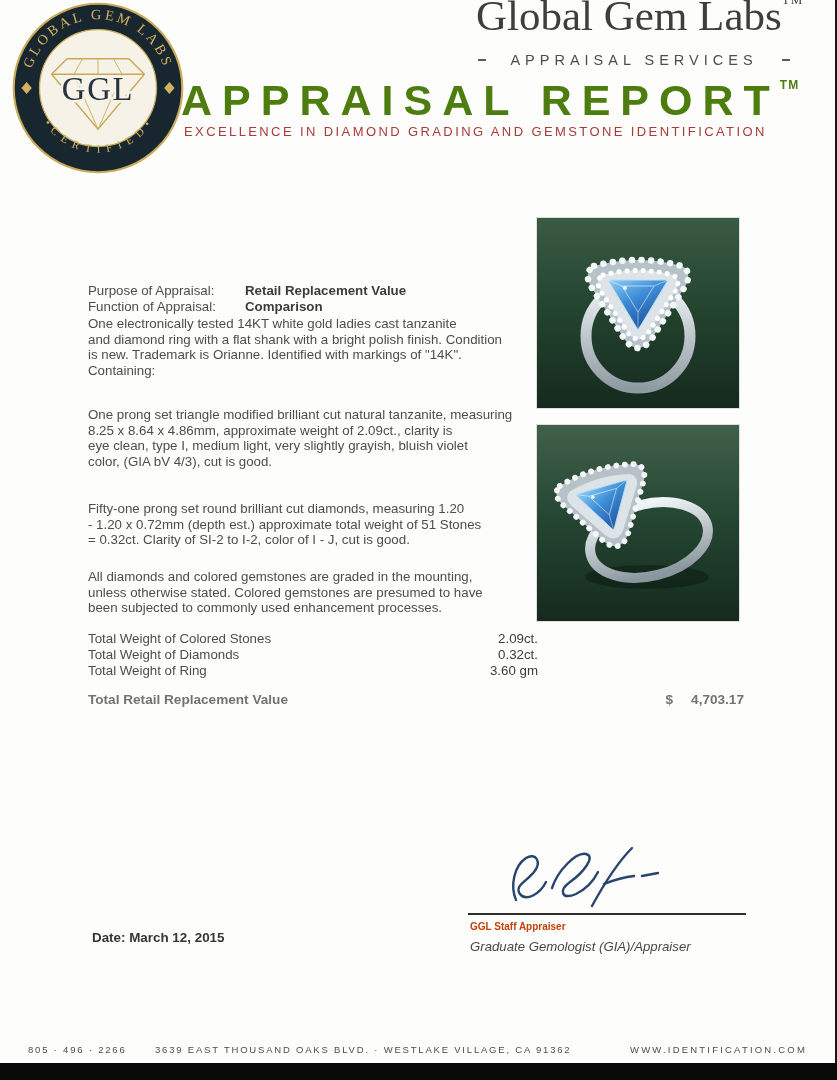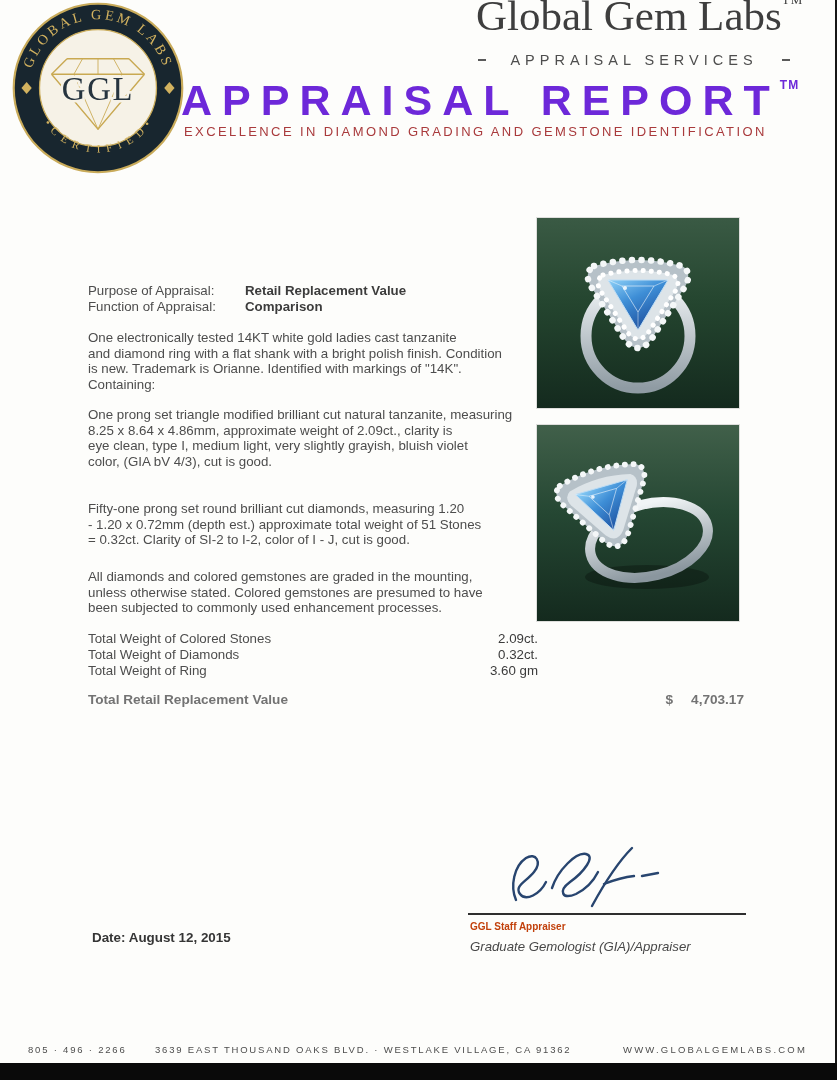--- a/index.html
+++ b/index.html
@@ -9,29 +9,29 @@
   .scan-bar{position:absolute;left:0;bottom:0;width:100%;height:17px;background:#0a0a0a}
 
   .seal{position:absolute;left:12px;top:2px;width:172px;height:172px}
 
   .brand-name{position:absolute;left:476px;top:-9px;font-family:"Liberation Serif",serif;font-size:43px;color:#3e3e3e;white-space:nowrap}
   .brand-name sup{font-size:13px;vertical-align:26px;letter-spacing:1px}
   .services{position:absolute;left:478px;top:52px;width:312px;display:flex;align-items:center;gap:24px;color:#4e4e4e}
   .services .rule{flex:1;height:0;border-top:2px solid #5a5a5a}
   .services .txt{font-size:14.5px;letter-spacing:5px;white-space:nowrap}
 
-  .report-title{position:absolute;left:181px;top:76px;font-size:43px;font-weight:bold;letter-spacing:10px;color:#6d28d9;white-space:nowrap;font-family:"Liberation Sans",sans-serif}
+  .report-title{position:absolute;left:181px;top:76px;font-size:43px;font-weight:bold;letter-spacing:10px;color:#4d7c0f;white-space:nowrap;font-family:"Liberation Sans",sans-serif}
   .report-title sup{font-size:12px;vertical-align:26px;letter-spacing:1px}
   .tagline{position:absolute;left:184px;top:124px;font-size:13px;font-weight:normal;letter-spacing:2.4px;color:#a93a3c;white-space:nowrap}
 
   .meta{position:absolute;left:88px;top:283px;display:grid;grid-template-columns:157px auto;font-size:13.3px;line-height:16px}
   .meta .val{font-weight:bold;color:#3c3c3c}
 
   .para{position:absolute;left:88px;font-size:13.3px;line-height:15.7px;white-space:pre-line;color:#4d4d4d}
-  #p1{top:330px;width:452px}
+  #p1{top:316px;width:452px}
   #p2{top:407px;width:458px}
   #p3{top:501px;width:432px}
   #p4{top:569px;width:422px}
 
   .totals{position:absolute;left:88px;top:631px;width:450px;font-size:13.3px;line-height:16px}
   .totals .row{display:flex}
   .totals .lbl{flex:1}
   .totals .val{width:90px;text-align:right;font-weight:normal;color:#3c3c3c}
 
   .grand{position:absolute;left:88px;top:692px;width:656px;display:flex;font-size:13.6px;font-weight:bold;color:#737373}
@@ -222,21 +222,21 @@
       <path d="M 24,58 C 18,44 22,24 34,16 C 44,10 50,20 42,30 C 34,40 22,44 28,52 C 34,60 48,52 54,40"></path>
       <path d="M 60,46 C 66,28 84,10 94,12 C 104,14 92,30 78,40 C 66,49 70,58 84,52 C 94,47 102,38 106,30"></path>
       <path d="M 100,64 C 112,42 126,20 140,6"></path>
       <path d="M 112,42 C 122,38 132,35 142,34"></path>
       <path d="M 150,34 L 166,31"></path>
     </g>
   </svg>
   <div class="sig-line"></div>
   <div class="signer">GGL Staff Appraiser</div>
   <div class="creds">Graduate Gemologist (GIA)/Appraiser</div>
-  <div class="date">Date: August 12, 2015</div>
+  <div class="date">Date: March 12, 2015</div>
 
   <div class="foot" id="foot-phone">805 · 496 · 2266</div>
   <div class="foot" id="foot-addr">3639 EAST THOUSAND OAKS BLVD. · WESTLAKE VILLAGE, CA 91362</div>
-  <div class="foot" id="foot-web">WWW.GLOBALGEMLABS.COM</div>
+  <div class="foot" id="foot-web">WWW.IDENTIFICATION.COM</div>
 
   <div class="edge-right"></div>
   <div class="scan-bar"></div>
 </div>
 
 </body></html>

